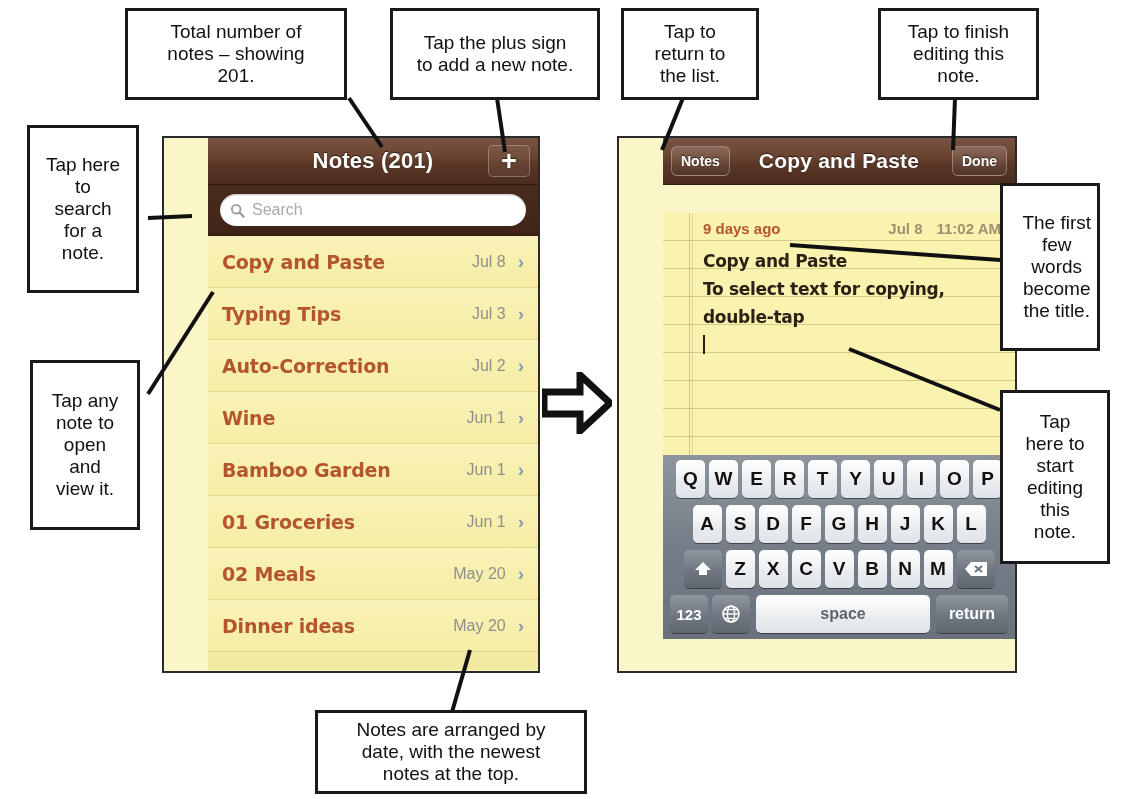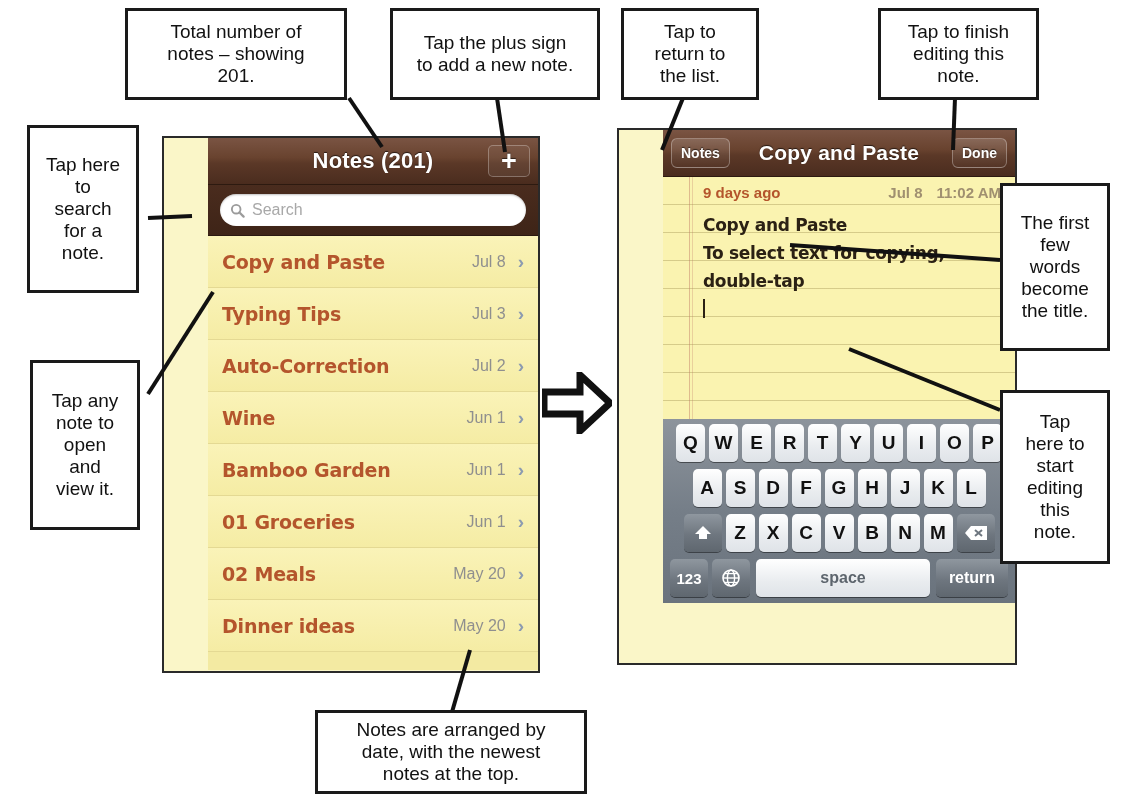--- a/index.html
+++ b/index.html
@@ -172,21 +172,21 @@
   </div>
 
   <div class="callout" style="left:30px;top:360px;width:110px;height:170px;">
     <span>Tap any
 note to
 open
 and
 view it.</span>
   </div>
 
-  <div class="callout" style="left:1000px;top:183px;width:110px;height:168px;">
+  <div class="callout" style="left:1000px;top:183px;width:100px;height:168px;justify-content:flex-end;">
     <span>The first
 few
 words
 become
 the title.</span>
   </div>
 
   <div class="callout" style="left:1000px;top:390px;width:110px;height:174px;">
     <span>Tap
 here to
@@ -272,33 +272,33 @@
       <div class="note-row">
         <span class="note-title">Dinner ideas</span>
         <span class="note-date">May 20</span>
         <span class="chev">›</span>
       </div>
 
       <div class="list-filler"></div>
     </div>
   </div>
 
-  <div class="phone" style="left:617px;top:128px;width:400px;height:537px;">
+  <div class="phone" style="left:617px;top:136px;width:400px;height:537px;">
 
     <div class="navbar">
       <div class="nav-btn left">
         <span>Notes</span>
       </div>
       <div class="nav-title small">Copy and Paste</div>
       <div class="nav-btn right">
         <span>Done</span>
       </div>
     </div>
 
-    <div class="paper" style="height:242px;">
+    <div class="paper" style="height:242px;margin-top:28px;">
       <div class="rules"></div>
       <div class="margin-line"></div>
       <div class="margin-line2"></div>
 
       <div class="meta">
         <span class="meta-rel">9 days ago</span>
         <span class="meta-date">Jul 8</span>
         <span class="meta-time">11:02 AM</span>
       </div>
 

